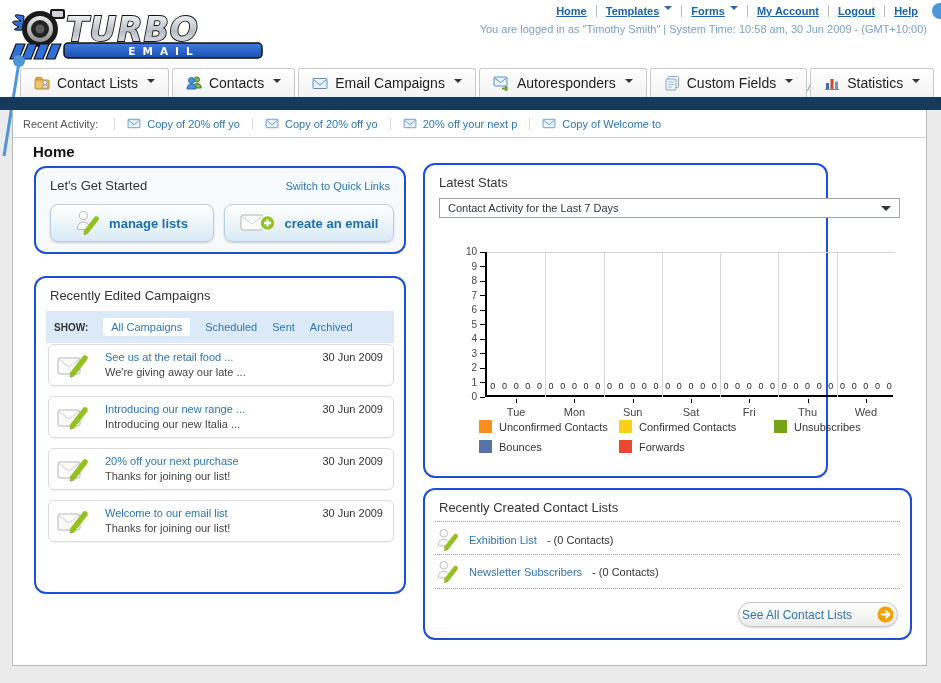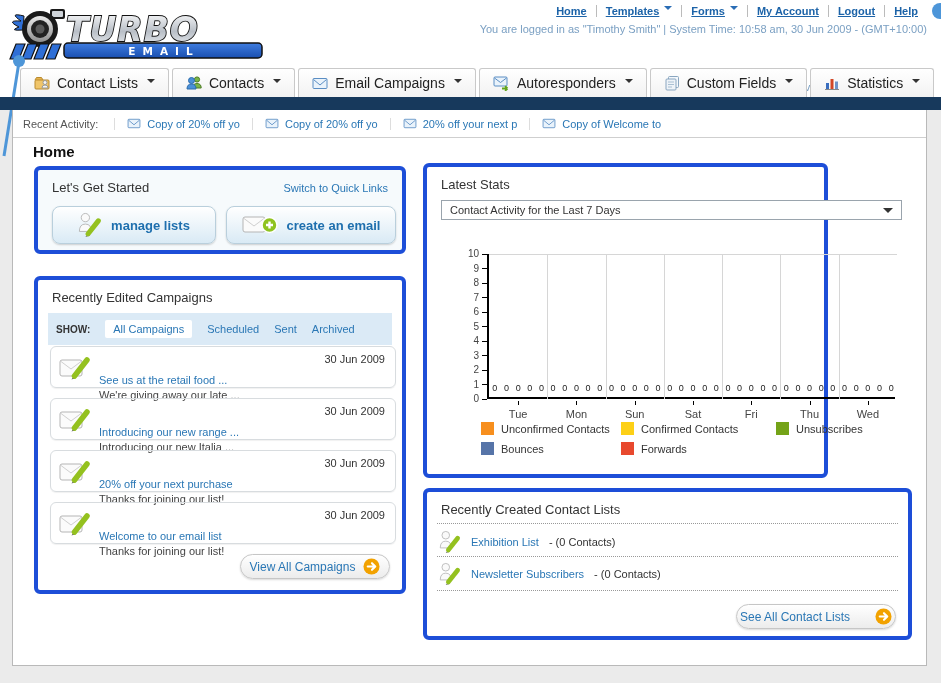--- a/index.html
+++ b/index.html
@@ -33,21 +33,21 @@
              border:1px solid #b9b9b9; border-top:none; }
 
   #recent-activity { position:absolute; left:10px; top:3px; height:21px; display:flex; align-items:center; font-size:11px; }
   #recent-activity .ra-label { color:#555; padding-right:16px; }
   .ra-item { display:flex; align-items:center; gap:6px; padding:0 12px; border-left:1px solid #ddd; }
   .ra-item:first-of-type { border-left:none; }
   .ra-item a { color:#2a77b5; text-decoration:none; }
   #ra-divider { position:absolute; left:0; top:27px; width:100%; border-top:1px solid #cfcfcf; }
   #home-title { position:absolute; left:20px; top:33px; font-size:15px; font-weight:bold; color:#111; }
 
-  .panel { position:absolute; background:#fff; border:4px solid #1d4ed8; border-radius:6px; }
+  .panel { position:absolute; background:#fff; border:2px solid #1d4ed8; border-radius:12px; }
   .panel-title { position:absolute; left:14px; top:10px; font-size:13px; color:#333; }
 
   
   #get-started { left:21px; top:56px; width:372px; height:88px; background:#f6fafc; }
   #switch-link { position:absolute; right:14px; top:12px; font-size:11px; color:#2a77b5; text-decoration:none; }
   .gs-btn { position:absolute; top:36px; height:38px; display:flex; align-items:center; justify-content:center; gap:9px;
             border:1px solid #b9cfdc; border-radius:8px; background:linear-gradient(#ffffff,#d9eaf5);
             box-shadow:0 1px 2px rgba(0,0,0,.18); font-weight:bold; color:#1e6fae; font-size:13px; cursor:pointer; }
   #btn-manage-lists { left:14px; width:164px; }
   #btn-create-email { left:188px; width:170px; }
@@ -55,21 +55,21 @@
   
   #campaigns { left:21px; top:166px; width:372px; height:318px; }
   #filter-bar { position:absolute; left:10px; right:10px; top:33px; height:24px; background:#dbeaf6;
                 display:flex; align-items:center; gap:15px; padding:16px 8px; font-size:11px; }
   #filter-bar .show-label { font-weight:bold; color:#333; font-size:10px; }
   #filter-bar a { color:#2a77b5; text-decoration:none; }
   #filter-bar a.active { background:#fff; color:#2a77b5; padding:3px 8px; border-radius:2px; }
   .camp-row { position:absolute; left:12px; width:346px; height:42px; border:1px solid #d8dcdf; border-radius:6px;
               box-shadow:0 1px 1px rgba(0,0,0,.06); }
   .camp-icon { position:absolute; left:8px; top:7px; }
-  .camp-text { position:absolute; left:48px; top:5px; font-size:11px; line-height:15px;margin-top:21px; }
+  .camp-text { position:absolute; left:56px; top:5px; font-size:11px; line-height:15px; }
   .camp-text a { color:#2a77b5; text-decoration:none; }
   .camp-sub { color:#444; }
   .camp-date { position:absolute; right:10px; top:6px; font-size:11px; color:#333; }
   .pill-btn { position:absolute; height:25px; display:flex; align-items:center; justify-content:center; gap:8px;
               border:1px solid #c6c6c6; border-radius:13px; background:linear-gradient(#ffffff,#ececec);
               box-shadow:0 1px 2px rgba(0,0,0,.15); font-size:12px; color:#2a77b5; cursor:pointer; }
   #view-all-btn { right:12px; top:274px; width:150px; }
 
   
   #stats { left:410px; top:53px; width:405px; height:315px;text-decoration:underline; }
@@ -330,27 +330,20 @@
           <path d="M12.5 25.5 L14.8 22 L17 24 Z" fill="#5e5e5e"></path>
             <path d="M15.5 22 L28 6" stroke="#94c11f" stroke-width="5.5" stroke-linecap="round"></path>
         </svg>
         <div class="camp-text">
           <a href="#">Welcome to our email list</a><br>
           <span class="camp-sub">Thanks for joining our list!</span>
         </div>
         <span class="camp-date">30 Jun 2009</span>
       </div>
 
-      <div class="pill-btn" id="view-all-btn">
-        <span>View All Campaigns</span>
-        <svg width="17" height="17" viewBox="0 0 18 18">
-          <circle cx="9" cy="9" r="8.5" fill="#f2a200"></circle>
-          <path d="M5 9 h7 M9.5 5.5 L13 9 l-3.5 3.5" stroke="#fff" stroke-width="2.2" fill="none" stroke-linecap="round" stroke-linejoin="round"></path>
-        </svg>
-      </div>
     </div>
 
     <div id="stats" class="panel">
       <div class="panel-title">Latest Stats</div>
       <div id="stats-select">
         <span>Contact Activity for the Last 7 Days</span>
         <span class="sel-caret"></span>
       </div>
       <div id="chart-area">
         <div id="chart-plot"></div>

